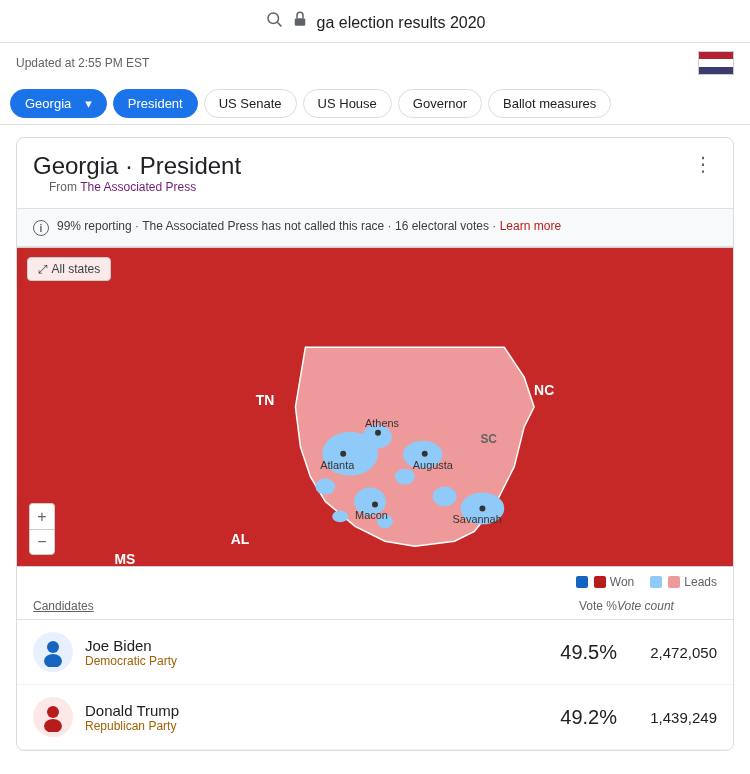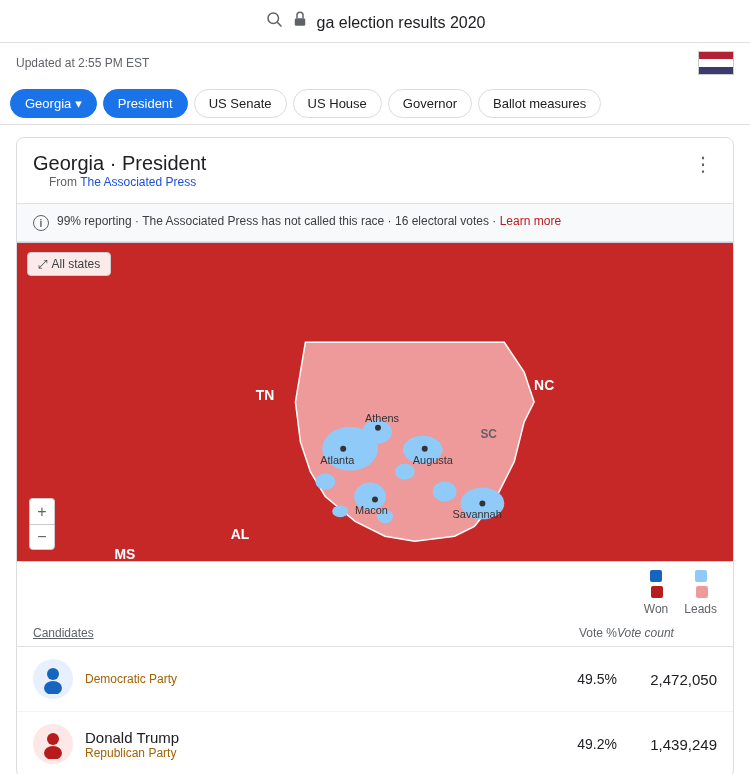--- a/index.html
+++ b/index.html
@@ -73,47 +73,47 @@
       color: #202124;
     }
     .tab.active {
       background: #1a73e8;
       color: #fff;
       border-color: #1a73e8;
     }
     .tab.dropdown {
       display: flex;
       align-items: center;
-      gap: 4px;
+      gap: 14px;
     }
 
     .card {
       margin: 12px 16px;
       border: 1px solid #dadce0;
       border-radius: 8px;
       overflow: hidden;
     }
     .card-header {
       display: flex;
       justify-content: space-between;
       align-items: flex-start;
       padding: 14px 16px 4px;
     }
     .card-title {
-      font-size: 20px;
+      font-size: 24px;
       font-weight: 400;
       color: #202124;
     }
     .card-source {
       font-size: 12px;
       color: #5f6368;
       padding: 0 16px 10px;
     }
     .card-source a {
-      color: #1d4ed8;
+      color: #701a75;
       text-decoration: none;
     }
     .menu-dots {
       font-size: 20px;
       color: #5f6368;
       cursor: pointer;
       padding: 0 4px;
     }
 
     .info-bar {
@@ -199,21 +199,20 @@
       align-items: center;
       gap: 16px;
       padding: 8px 16px 4px;
       font-size: 12px;
       color: #5f6368;
     }
     .legend-item {
       display: flex;
       align-items: center;
       gap: 4px;
-      flex-direction: column;
     }
     .legend-dot {
       width: 12px;
       height: 12px;
       border-radius: 2px;
     }
     .results-header {
       display: flex;
       padding: 6px 16px;
       font-size: 12px;
@@ -238,21 +237,21 @@
       margin-right: 12px;
       flex-shrink: 0;
       display: flex;
       align-items: center;
       justify-content: center;
       font-size: 18px;
     }
     .candidate-info { flex: 1; }
     .candidate-name { font-size: 15px; font-weight: 500; }
     .candidate-party { font-size: 12px; color: #a16207; }
-    .candidate-pct { width: 80px; text-align: right; font-size: 14px; }
+    .candidate-pct { width: 80px; text-align: right; font-size: 20px; }
     .candidate-count { width: 100px; text-align: right; font-size: 15px; }
   </style>
 </head>
 <body>
 
 <div class="search-bar">
   <div class="search-bar-inner">
     <span>
       <svg class="search-icon-svg" viewBox="0 0 24 24" fill="none" stroke="#5f6368" stroke-width="2">
         <circle cx="11" cy="11" r="7"></circle>
@@ -391,20 +390,21 @@
   </div>
 
   <div class="candidate-row">
     <div class="candidate-avatar" style="background:#e8f0fe;">
       <svg width="30" height="30" viewBox="0 0 30 30" fill="#1565c0">
         <circle cx="15" cy="10" r="6"></circle>
         <ellipse cx="15" cy="24" rx="9" ry="7"></ellipse>
       </svg>
     </div>
     <div class="candidate-info">
+      <div class="candidate-name">Joe Biden</div>
       <div class="candidate-party">Democratic Party</div>
     </div>
     <div class="candidate-pct">49.5%</div>
     <div class="candidate-count">2,472,050</div>
   </div>
 
   <div class="candidate-row">
     <div class="candidate-avatar" style="background:#fce8e6;">
       <svg width="30" height="30" viewBox="0 0 30 30" fill="#b71c1c">
         <circle cx="15" cy="10" r="6"></circle>

